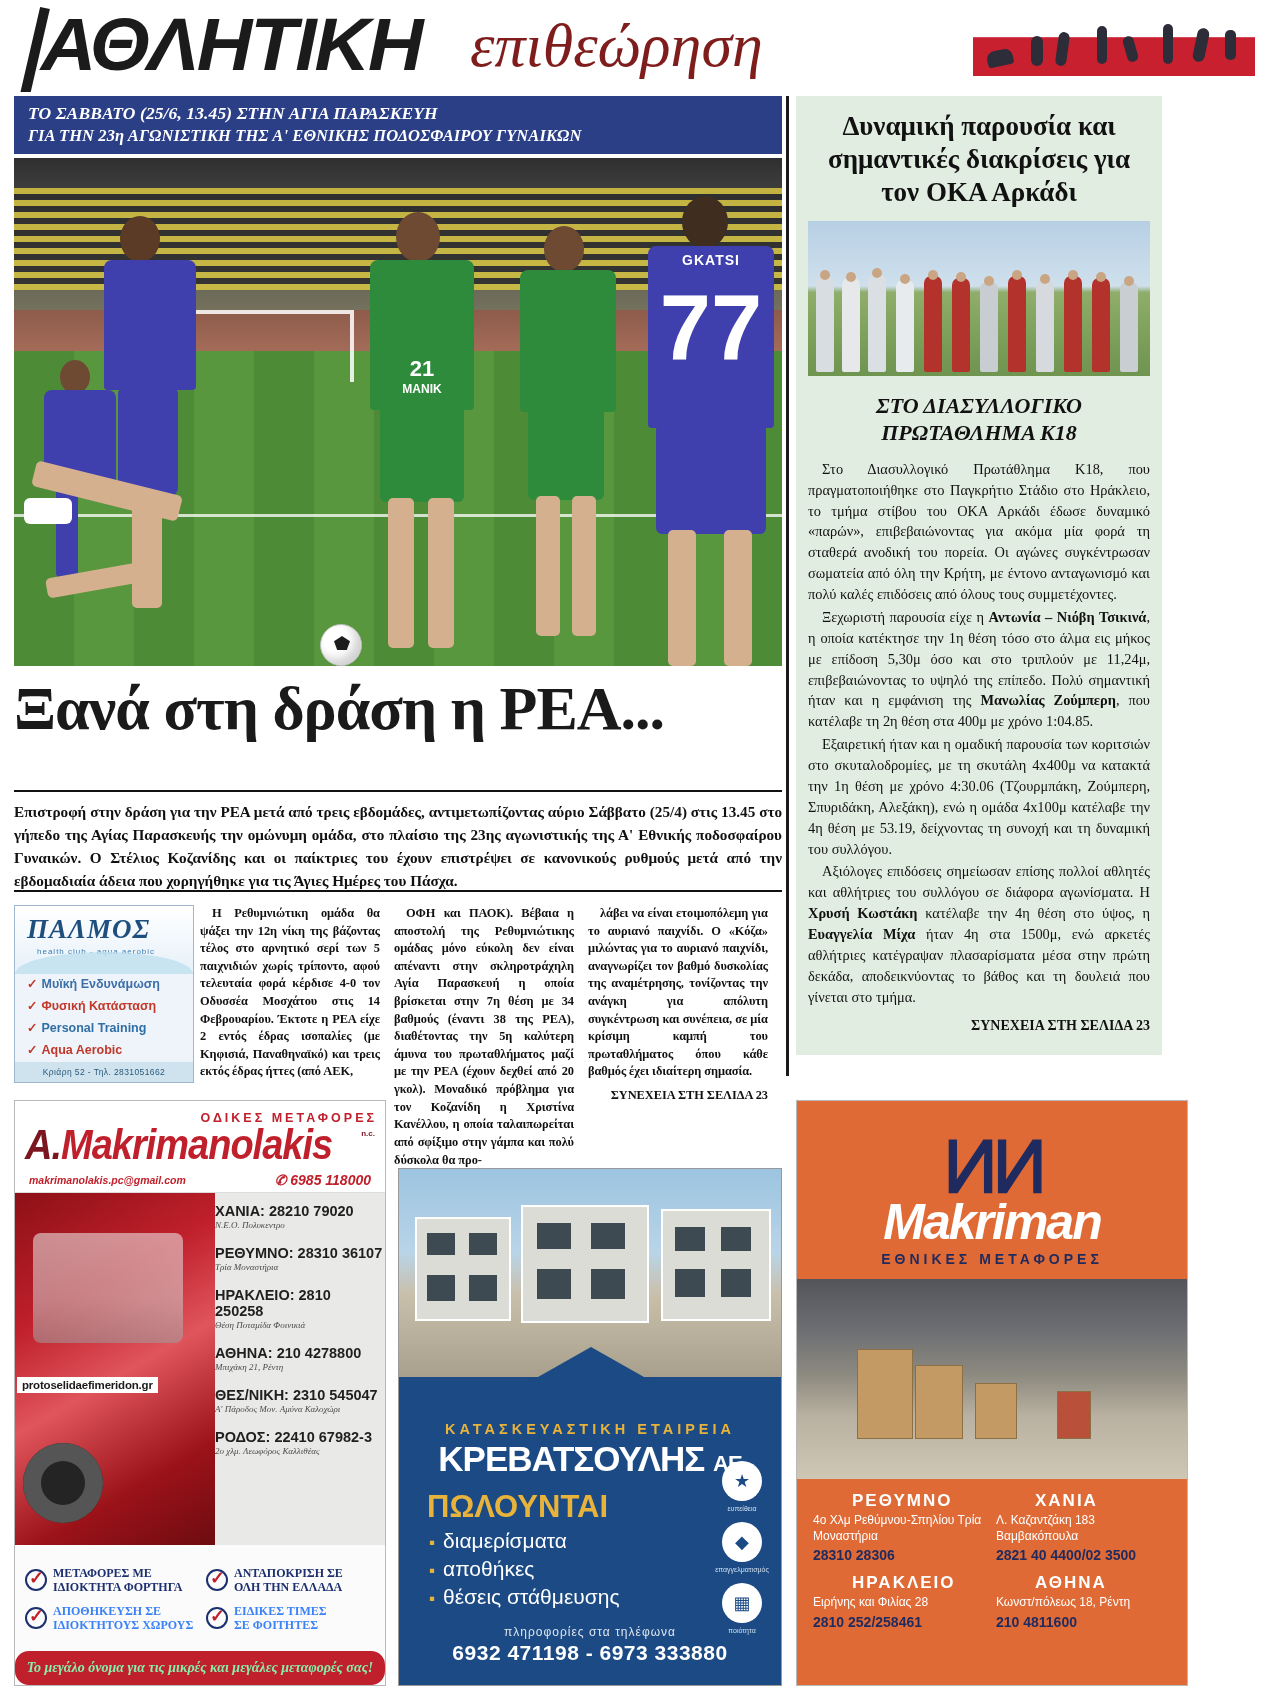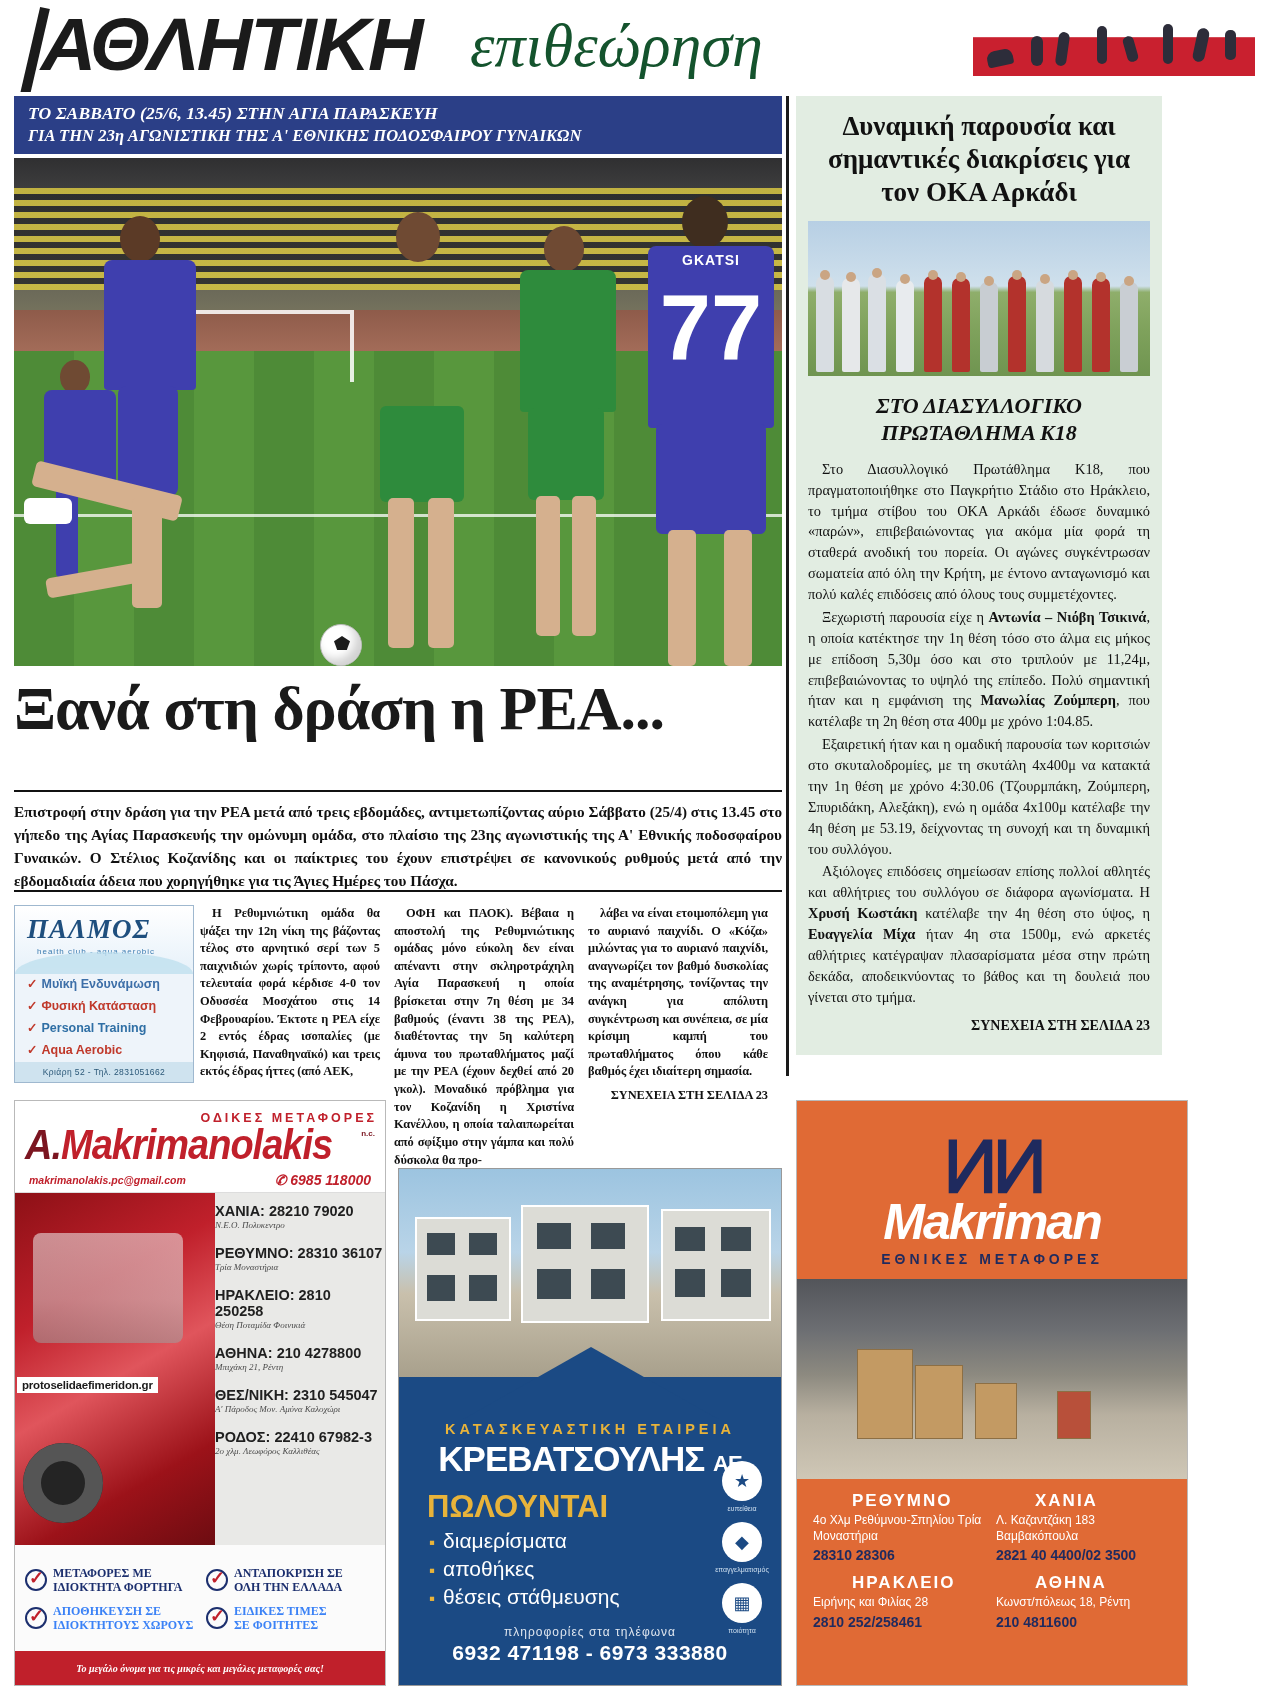--- a/index.html
+++ b/index.html
@@ -18,21 +18,21 @@
     position:absolute; left:48px; top:2px;
     font-family:"Liberation Sans", sans-serif;
     font-weight:bold; font-style:italic;
     font-size:74px; letter-spacing:-2px; color:#1b1b1b;
     transform: scaleX(1.04);
     white-space:nowrap;
   }
   .mast-logo2 {
     position:absolute; left:470px; top:10px;
     font-family:"Liberation Serif", serif;
-    font-style:italic; font-size:62px; color:#14532d;
+    font-style:italic; font-size:62px; color:#7f1d1d;
     white-space:nowrap;
   }
   .mast-slash { position:absolute; left:40px; top:8px; width:10px; height:110px; background:#1b1b1b;
                 transform: rotate(13deg); transform-origin: top center; }
   .mast-banner { position:absolute; right:10px; top:18px; width:282px; height:58px;
                  background:linear-gradient(180deg,#ffffff 0%,#ffffff 32%,#c9202f 34%,#c9202f 100%);
                  overflow:hidden; }
   .mast-fig { position:absolute; bottom:10px; background:#2d2d3a; }
   .mast-fig.f1 { left:14px; width:26px; height:16px; border-radius:8px 8px 3px 3px; transform:rotate(-12deg); }
   .mast-fig.f2 { left:58px; width:12px; height:30px; border-radius:6px; }
@@ -157,22 +157,22 @@
               grid-template-columns:1fr 1fr; align-content:center; padding:6px 4px; }
   .mk-f { display:flex; align-items:center; gap:6px; padding:5px 6px; }
   .mk-ck { width:22px; height:22px; flex:0 0 22px; border:2px solid #1c2f6e; border-radius:50%;
            position:relative; }
   .mk-ck::after { content:"✓"; position:absolute; left:2px; top:-4px; font-size:18px;
                   color:#c0202b; font-weight:bold; }
   .mk-ftxt { font-family:Liberation Serif, serif; font-weight:bold; font-size:12px;
              line-height:1.18; }
   .mk-ftxt .b { color:#1c2f6e; } .mk-ftxt .r { color:#3b82f6; }
   .mk-slogan { position:absolute; left:0; bottom:0; width:100%; height:34px; background:#c0202b;
-               color:#ffffff; display:flex; align-items:center; justify-content:center;
-               font-family:"Liberation Serif",serif; font-style:italic; font-weight:bold; font-size:10px; }
+               color:#86efac; display:flex; align-items:center; justify-content:center;
+               font-family:"Liberation Serif",serif; font-style:italic; font-weight:bold; font-size:14px;border-radius:14px; }
 
   
   .ad-krev { position:absolute; left:398px; top:1168px; width:384px; height:518px;
              background:#1b4a84; border:1px solid #999; overflow:hidden; }
   .kv-photo { position:absolute; left:0; top:0; width:100%; height:208px;
               background:linear-gradient(180deg,#9cc4e0 0%,#b9d4e8 40%,#c9c0ac 60%,#a8a08c 100%); }
   .kv-bldg { position:absolute; background:#dcdcd6; border:2px solid #fff; }
   .kv-bl1 { left:16px; top:48px; width:96px; height:104px; }
   .kv-bl2 { left:122px; top:36px; width:128px; height:118px; }
   .kv-bl3 { left:262px; top:40px; width:110px; height:112px; }
@@ -292,20 +292,24 @@
       <div class="pl-head" style="left:18px; top:0; width:40px; height:46px; background:#5b3a26;"></div>
       <div class="pl-body" style="left:2px; top:44px; width:92px; height:130px; background:#3f3fae;"></div>
       <div class="pl-leg" style="left:16px; top:170px; width:60px; height:110px; background:#3f3fae; border-radius:8px;"></div>
       <div class="pl-leg" style="left:-70px; top:262px; width:150px; height:26px; transform:rotate(14deg);"></div>
       <div class="pl-leg" style="left:30px; top:282px; width:30px; height:110px;"></div>
       <div style="position:absolute; left:-78px; top:282px; width:48px; height:26px; background:#fff; border-radius:6px;"></div>
     </div>
 
     <div class="player" style="left:330px; width:170px; height:450px; bottom:4px;">
       <div class="pl-head" style="left:52px; top:0; width:44px; height:50px; background:#6f4a33;"></div>
+      <div class="pl-body" style="left:26px; top:48px; width:104px; height:150px; background:#2e8b3c;">
+        <div class="pl-num" style="left:0; top:96px; width:104px; font-size:22px;">21</div>
+        <div class="pl-num" style="left:0; top:122px; width:104px; font-size:12px;">MANIK</div>
+      </div>
       <div class="pl-leg" style="left:36px; top:194px; width:84px; height:96px; background:#2e8b3c; border-radius:6px;"></div>
       <div class="pl-leg" style="left:44px; top:286px; width:26px; height:150px;"></div>
       <div class="pl-leg" style="left:84px; top:286px; width:26px; height:150px;"></div>
     </div>
 
     <div class="player" style="left:486px; width:150px; height:430px; bottom:10px;">
       <div class="pl-head" style="left:44px; top:0; width:40px; height:46px; background:#6f4a33;"></div>
       <div class="pl-body" style="left:20px; top:44px; width:96px; height:142px; background:#2e8b3c;"></div>
       <div class="pl-leg" style="left:28px; top:182px; width:76px; height:92px; background:#2e8b3c; border-radius:6px;"></div>
       <div class="pl-leg" style="left:36px; top:270px; width:24px; height:140px;"></div>

